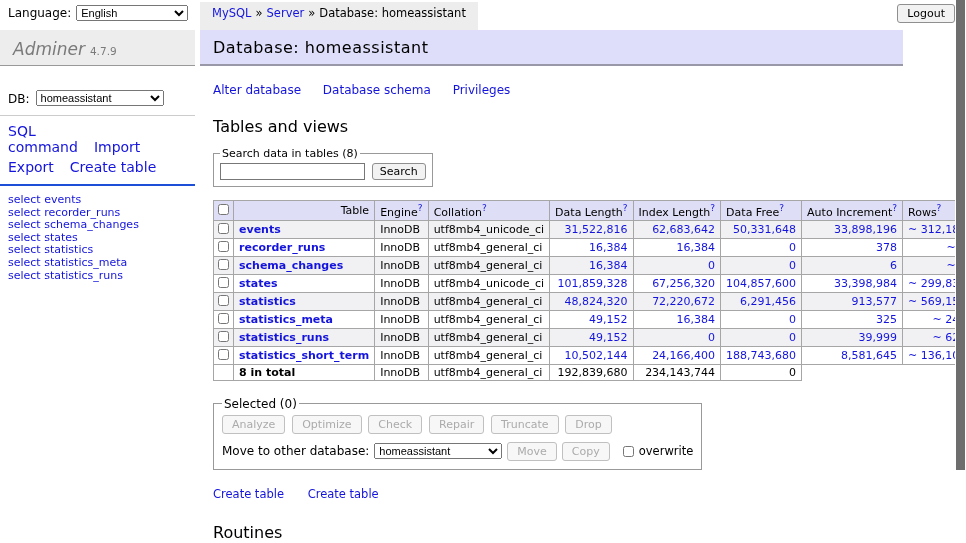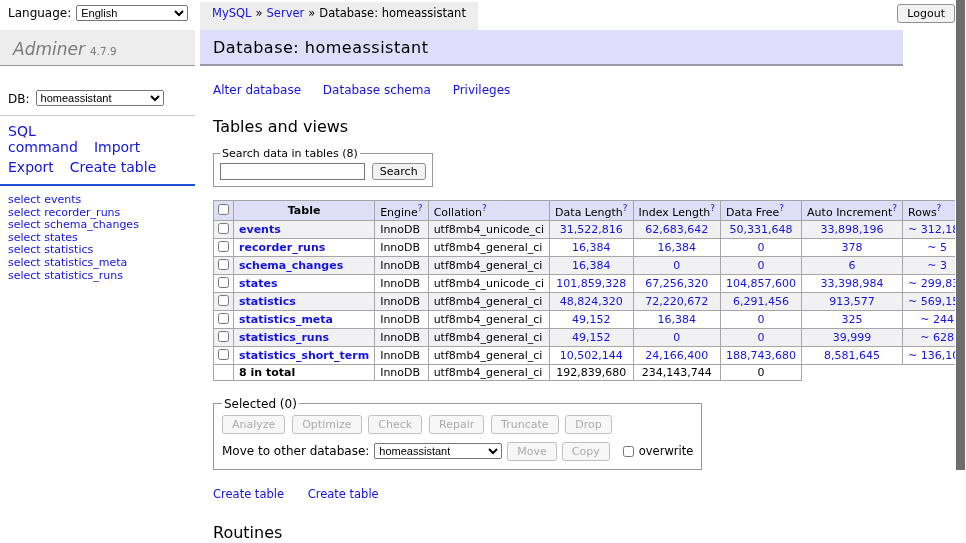--- a/index.html
+++ b/index.html
@@ -44,25 +44,25 @@
   .actions a { margin-right:18px; }
   .h3 { margin:20px 0 0 13px; font-size:16px; font-weight:normal; }
   .search-fieldset { margin:11px 0 0 13px; width:220px; border:1px solid #999; padding:3px 6px 6px 6px; }
   .search-fieldset legend { font-size:11px; padding:0 2px; }
   .search-input { width:145px; }
   .search-btn { margin-left:3px; padding:1px 7px; }
 
   table.tables { margin:13px 0 0 13px; border-collapse:collapse; font-size:11px; }
   .tables th, .tables td { border:1px solid #a6a6a6; padding:1px 5px; white-space:nowrap; height:16px; }
   .tables thead th { background:#dedef6; font-weight:normal; text-align:left; }
-  .tables thead th.col-table { font-weight:bold; text-align:center; min-width:112px; }
+  .tables thead th.col-table { font-weight:normal; text-align:right; min-width:112px; }
   .tables thead th sup a { font-size:9px; }
   .tables td.check, .tables th.check { padding:1px 3px; text-align:center; }
   .tables tr.odd td { background:#f1f1f3; }
-  .tables td.num { text-align:center; color:#1414dd; min-width:58px; }
+  .tables td.num { text-align:right; color:#1414dd; min-width:58px; }
   .tables td.name a { font-weight:bold; }
   .tables td.c-engine { min-width:36px; }
   .tables td.c-coll { min-width:90px; }
   .tables tr.total td { color:#000; }
   .tables tr.total td.num { color:#000; }
   .tables tr.total td.label { font-weight:bold; }
   .tables input[type=checkbox] { width:11px; height:11px; margin:1px; }
 
   .selected-fieldset { margin:16px 0 0 13px; width:402px; border:1px solid #999; padding:4px 8px 8px 8px; }
   .selected-fieldset legend { font-size:12px; padding:0 2px; }

